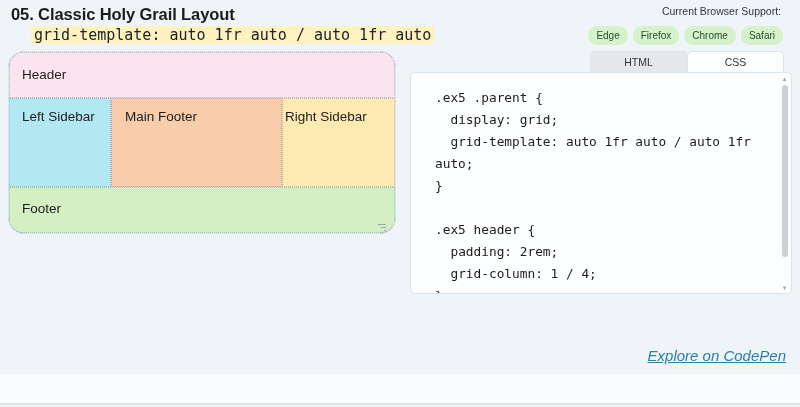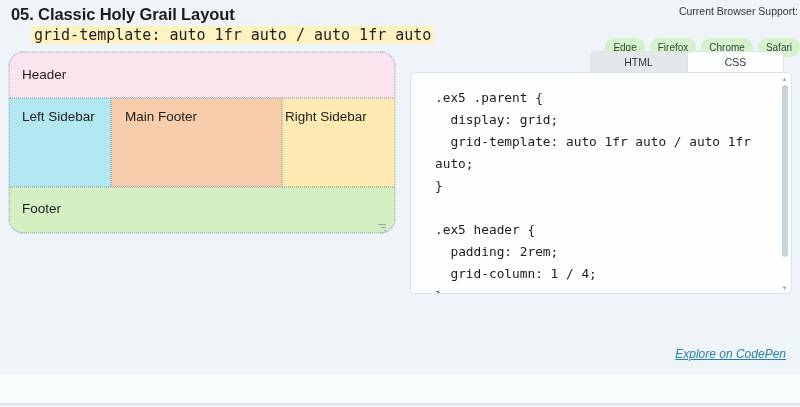--- a/index.html
+++ b/index.html
@@ -62,33 +62,33 @@
     color: #222;
     font-family: "DejaVu Sans Mono", monospace;
     font-size: 15px;
     line-height: 16px;
     padding: 1px 3px;
     white-space: nowrap;
   }
 
   .support-block {
     position: absolute;
-    right: 0;
+    right: 17px;
     top: 4px;
     text-align: right;
   }
   .support-label {
     font-size: 10.5px;
     color: #31363a;
     line-height: 14px;
     padding-right: 2px;
     white-space: nowrap;
   }
   .badges {
-    margin-top: 20px;
+    margin-top: 8px;
     display: flex;
     gap: 5px;
     justify-content: space-between;
   }
   .badge {
     background: #d6f2cd;
     color: #2a4a28;
     font-size: 10px;
     line-height: 13px;
     padding: 3px 8px 3px 8px;
@@ -241,21 +241,21 @@
     background: #c9d3d7;
     border-radius: 3px;
     margin: 2px 0;
   }
   .sb-spacer { flex: 1 1 auto; }
 
   .codepen-link {
     position: absolute;
     right: 6px;
     top: 296px;
-    font-size: 12px;
+    font-size: 15px;
     font-style: italic;
     color: #2a7fa3;
     text-decoration: underline;
     white-space: nowrap;
   }
 </style>
 </head>
 <body>
 
 <div class="page">

